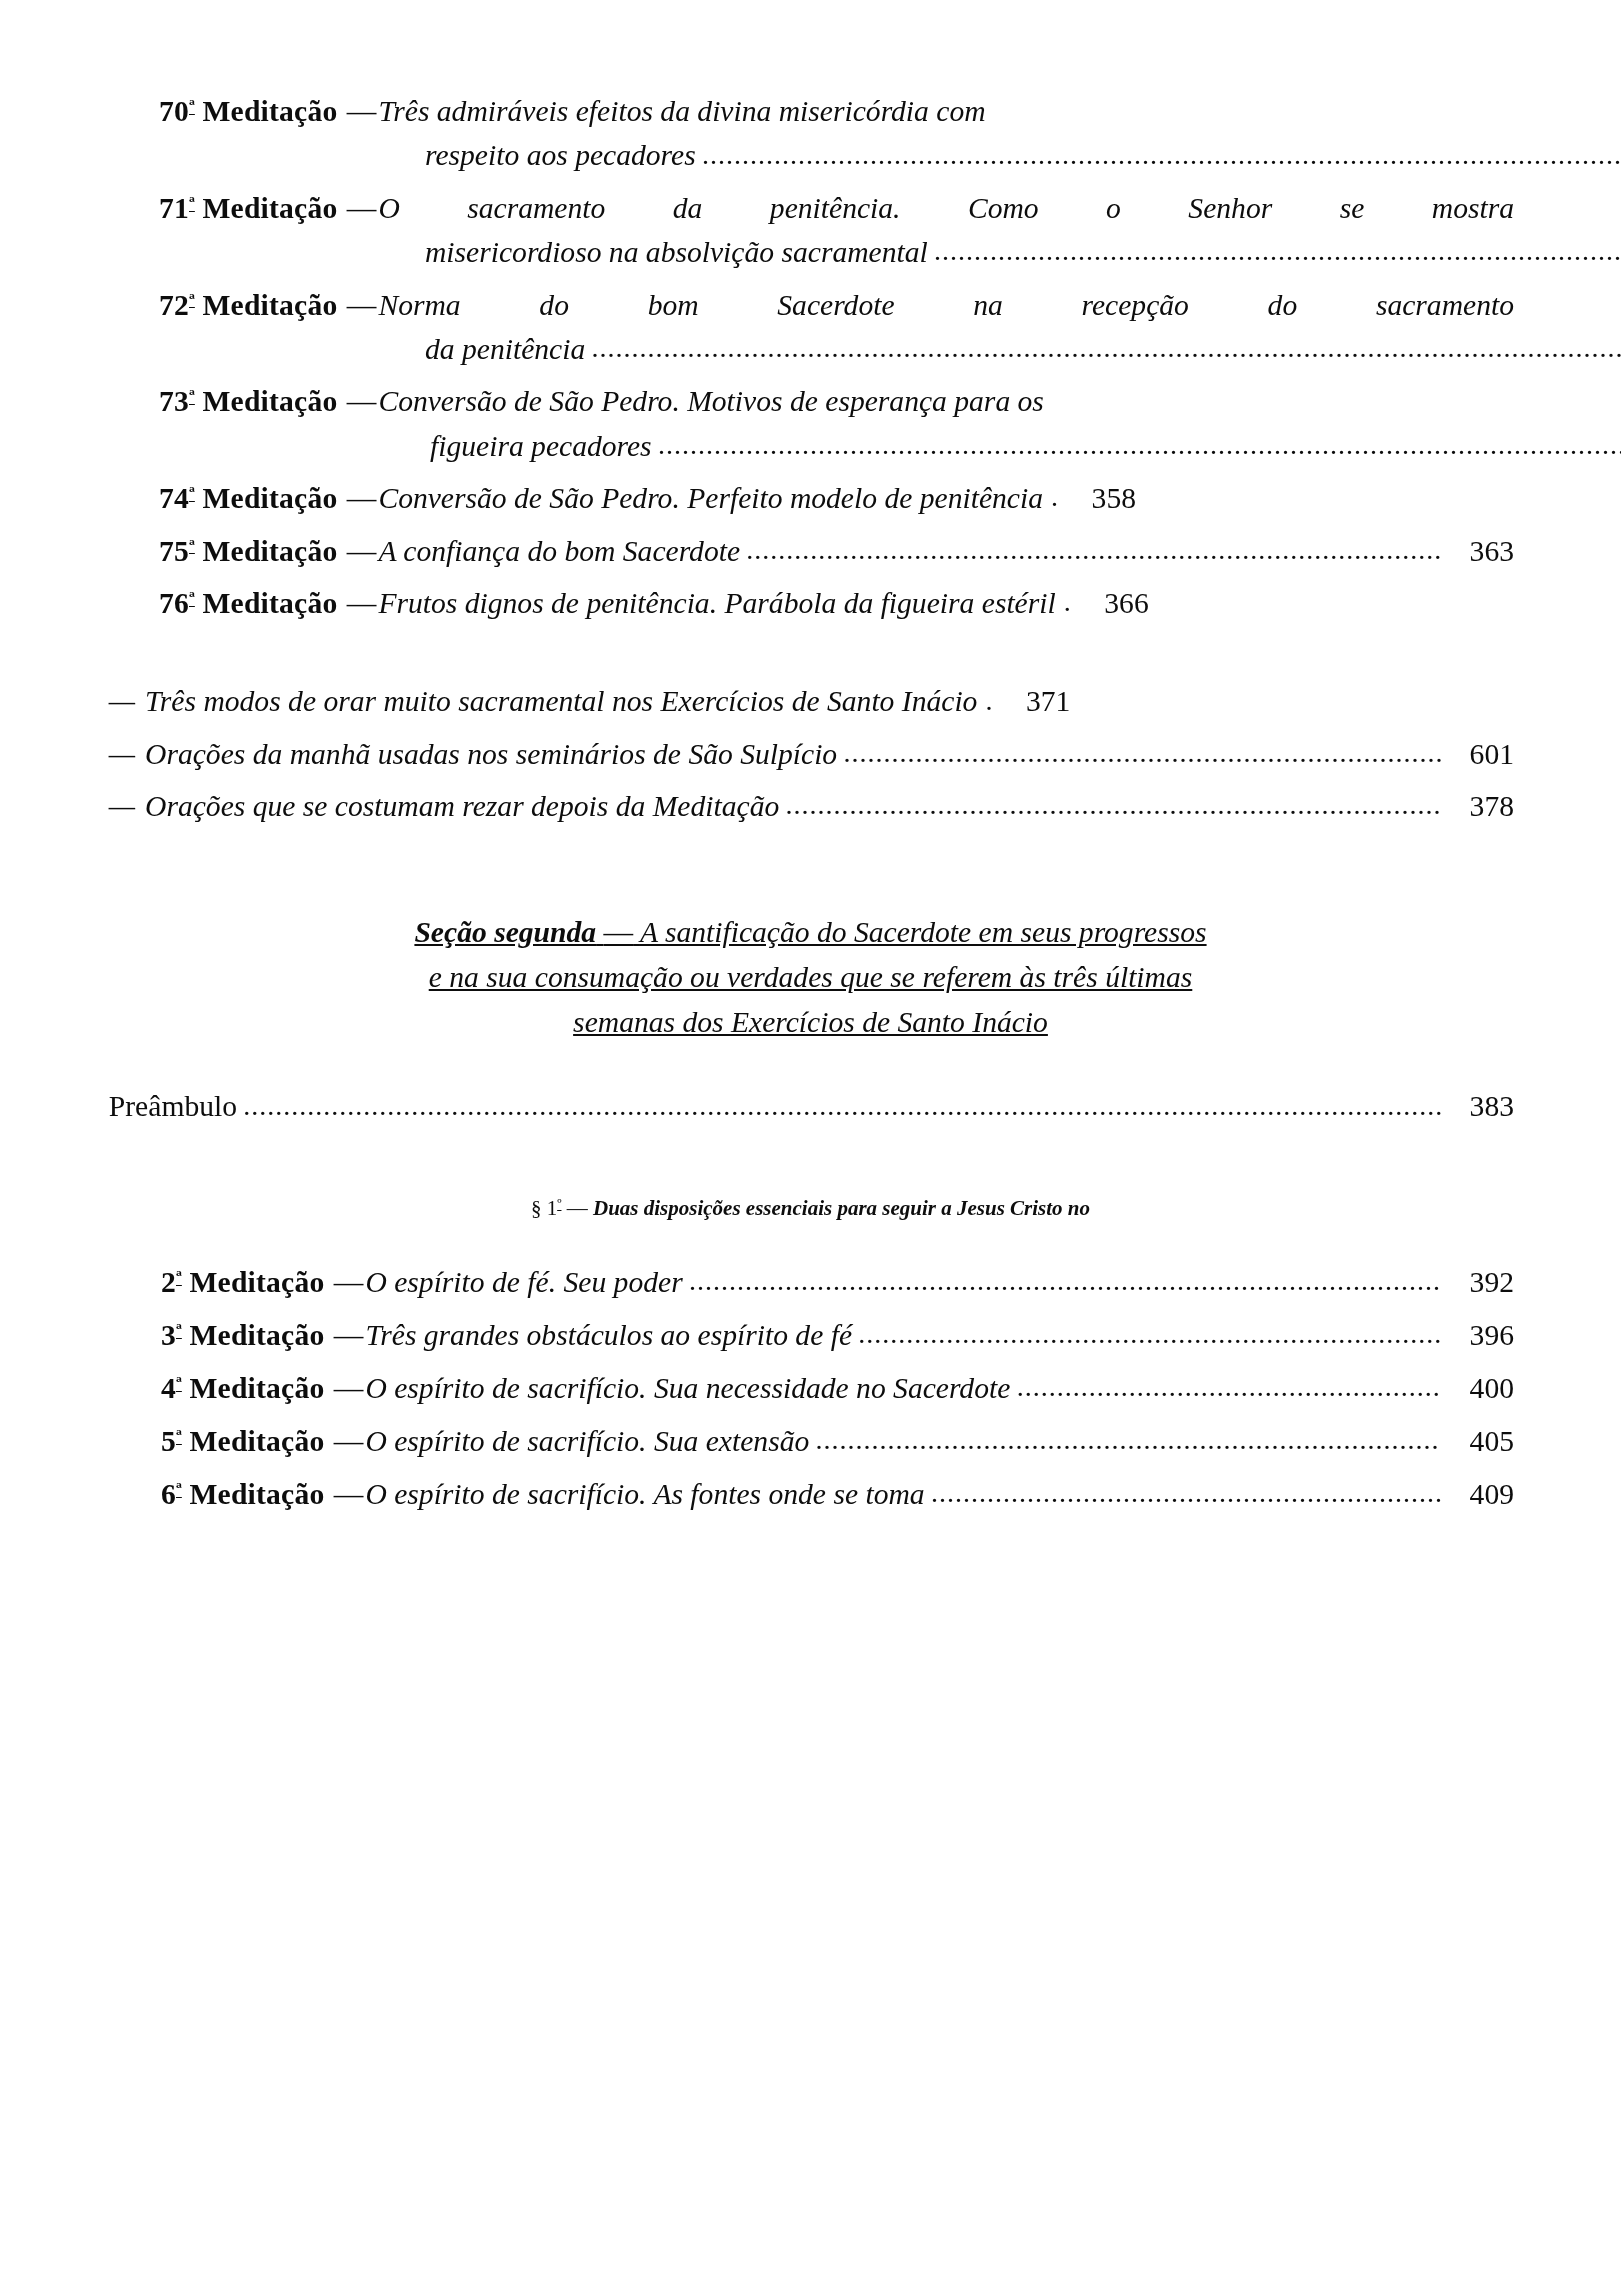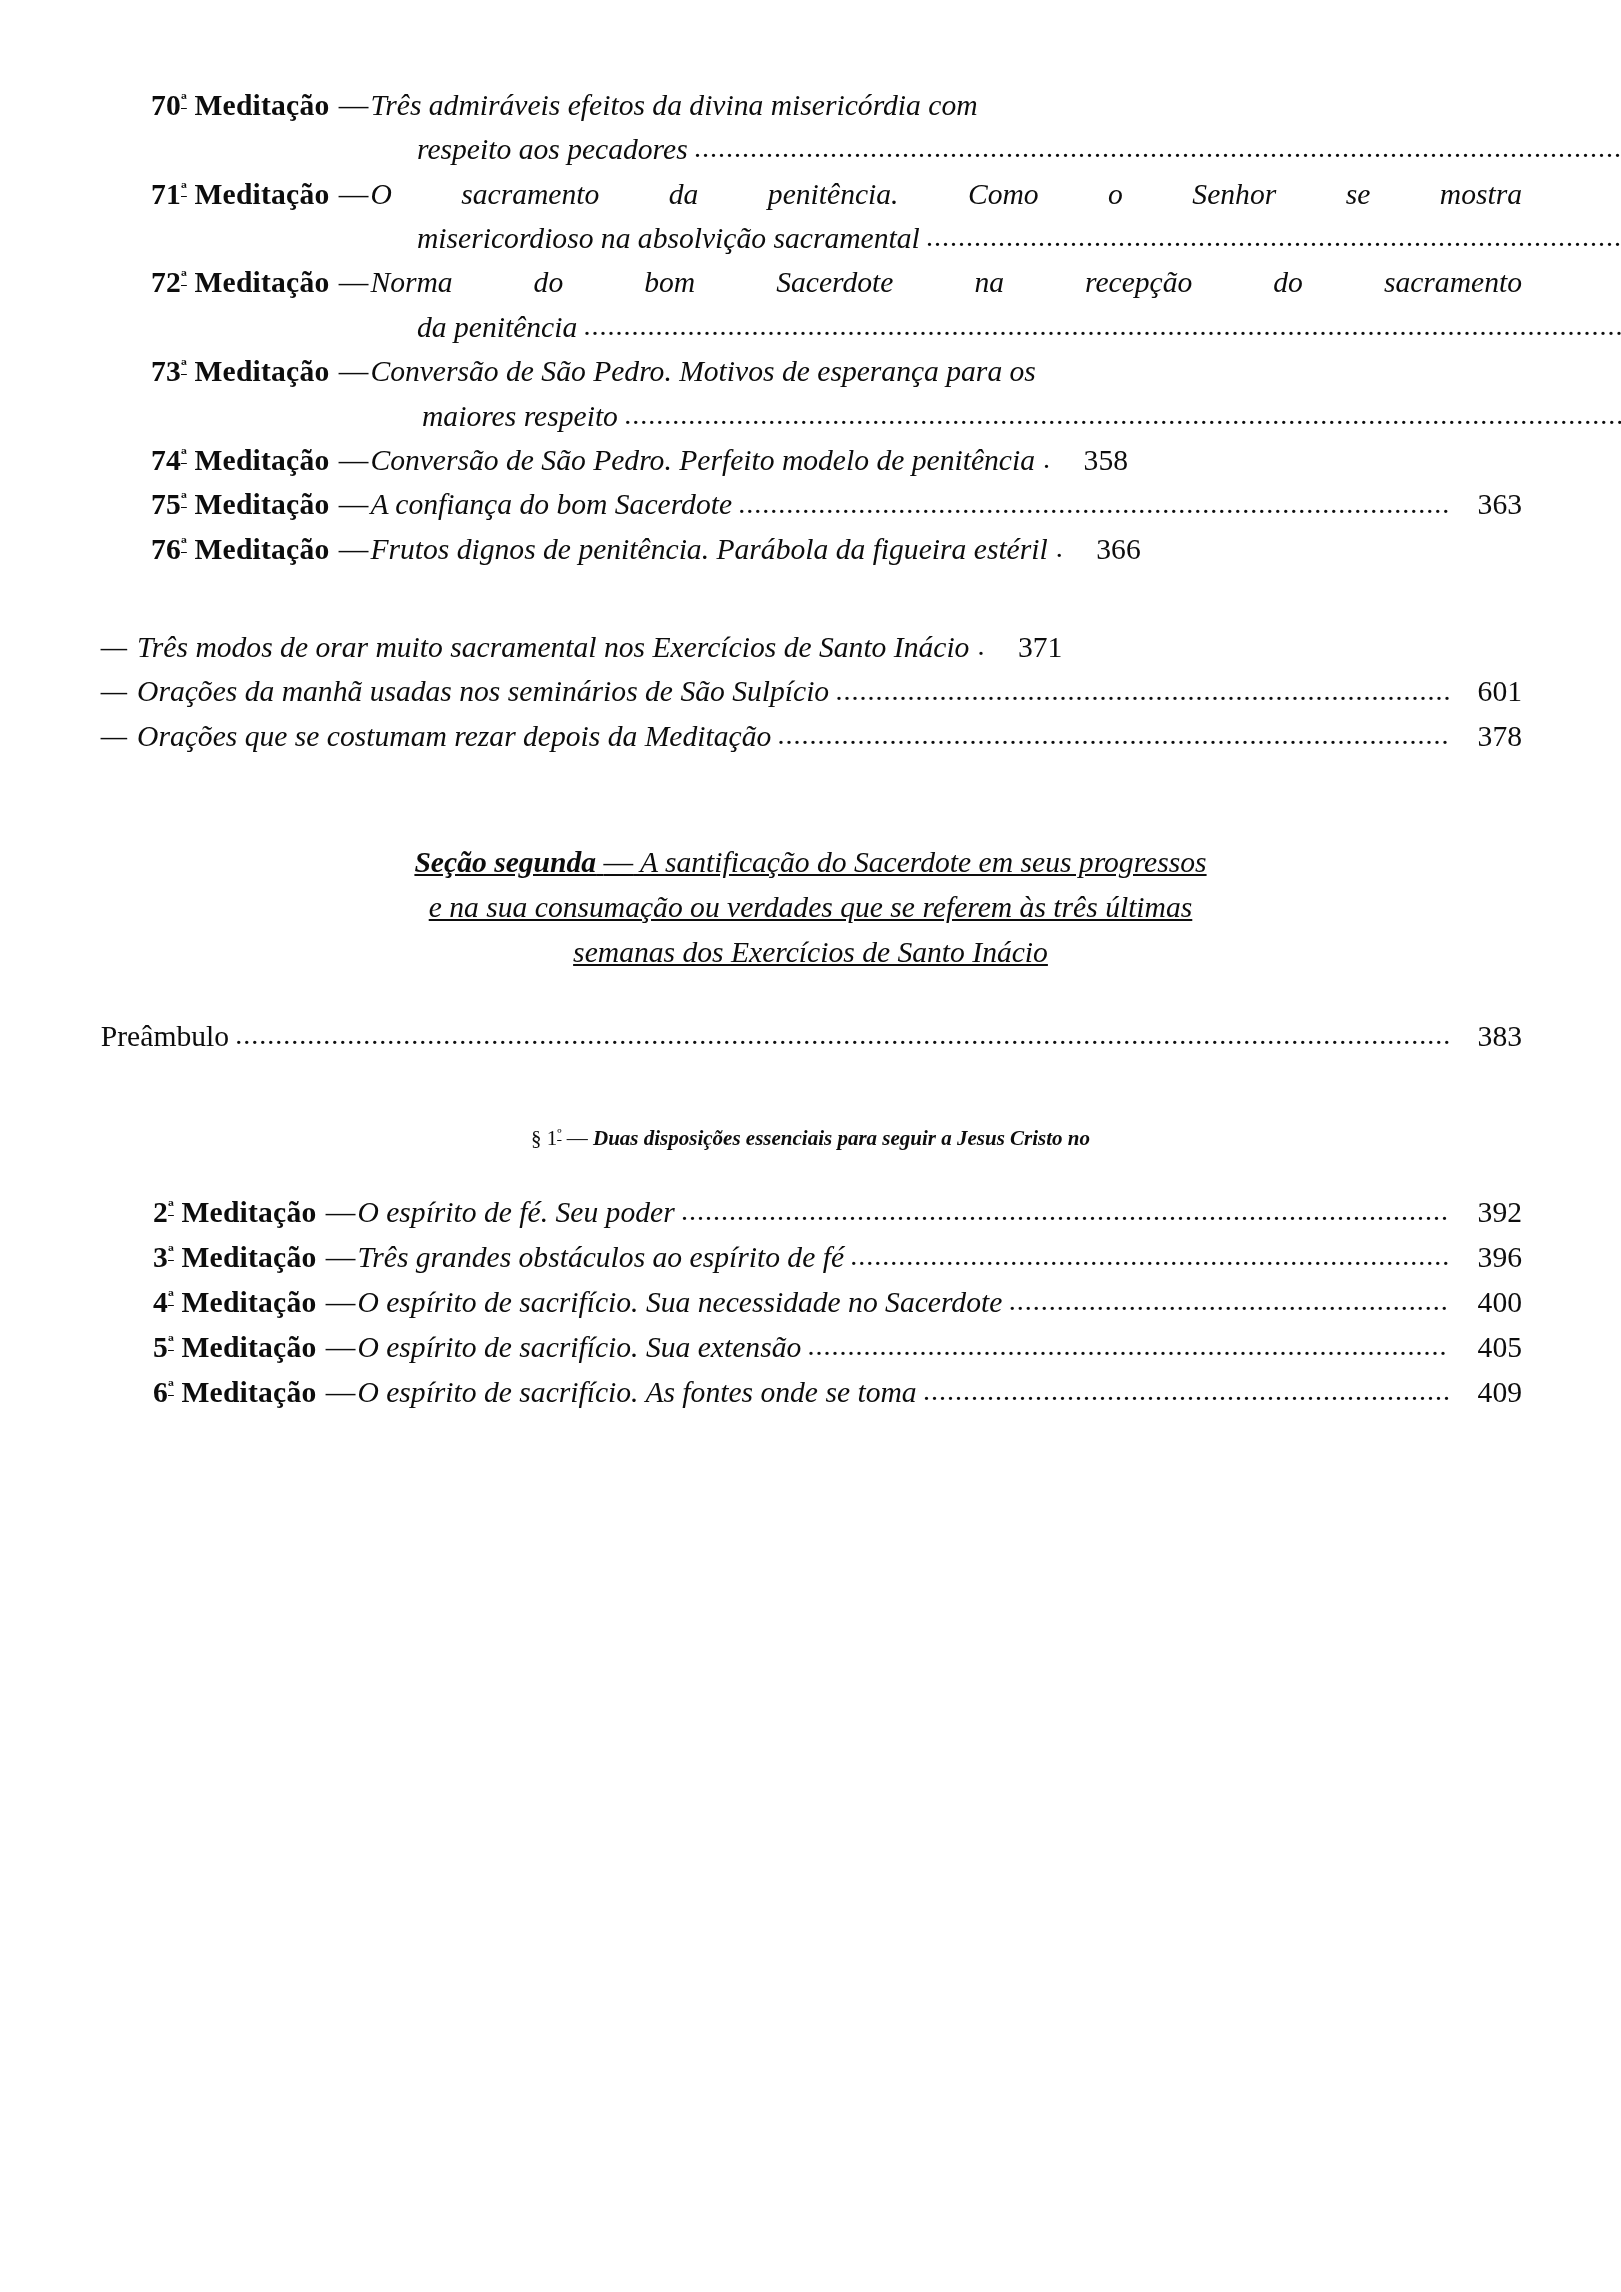--- a/index.html
+++ b/index.html
@@ -19,21 +19,21 @@
     position: relative;
     width: 1621px;
     height: 2293px;
     box-sizing: border-box;
     padding: 81px 99px 0 99px;
   }
 
   
   .toc-entry {
     display: block;
-    margin: 0;
+    margin: 8px;
     font-size: 29.6px;
     line-height: 1.50;
   }
 
   
   .group-numbered .toc-entry { padding-left: 52px; }
 
   
   .group-numbered-b .toc-entry { padding-left: 54px; }
 
@@ -226,21 +226,21 @@
 
       </div>
     </div>
 
     <div class="toc-entry">
       <div class="line row-1">
         <span class="label"><span>73</span><span class="ord">ª</span> <span>Meditação</span> <span class="emdash">—</span></span>
         <span class="title">Conversão de São Pedro. Motivos de esperança para os</span>
       </div>
       <div class="line row-2 deep">
-        <span class="title">maiores respeito</span>
+        <span class="title">figueira pecadores</span>
         <span class="leader"></span>
 
       </div>
     </div>
 
     <div class="toc-entry">
       <div class="line row-1">
         <span class="label"><span>74</span><span class="ord">ª</span> <span>Meditação</span> <span class="emdash">—</span></span>
         <span class="title">Conversão de São Pedro. Perfeito modelo de penitência</span>
         <span class="leader tiny"></span>

